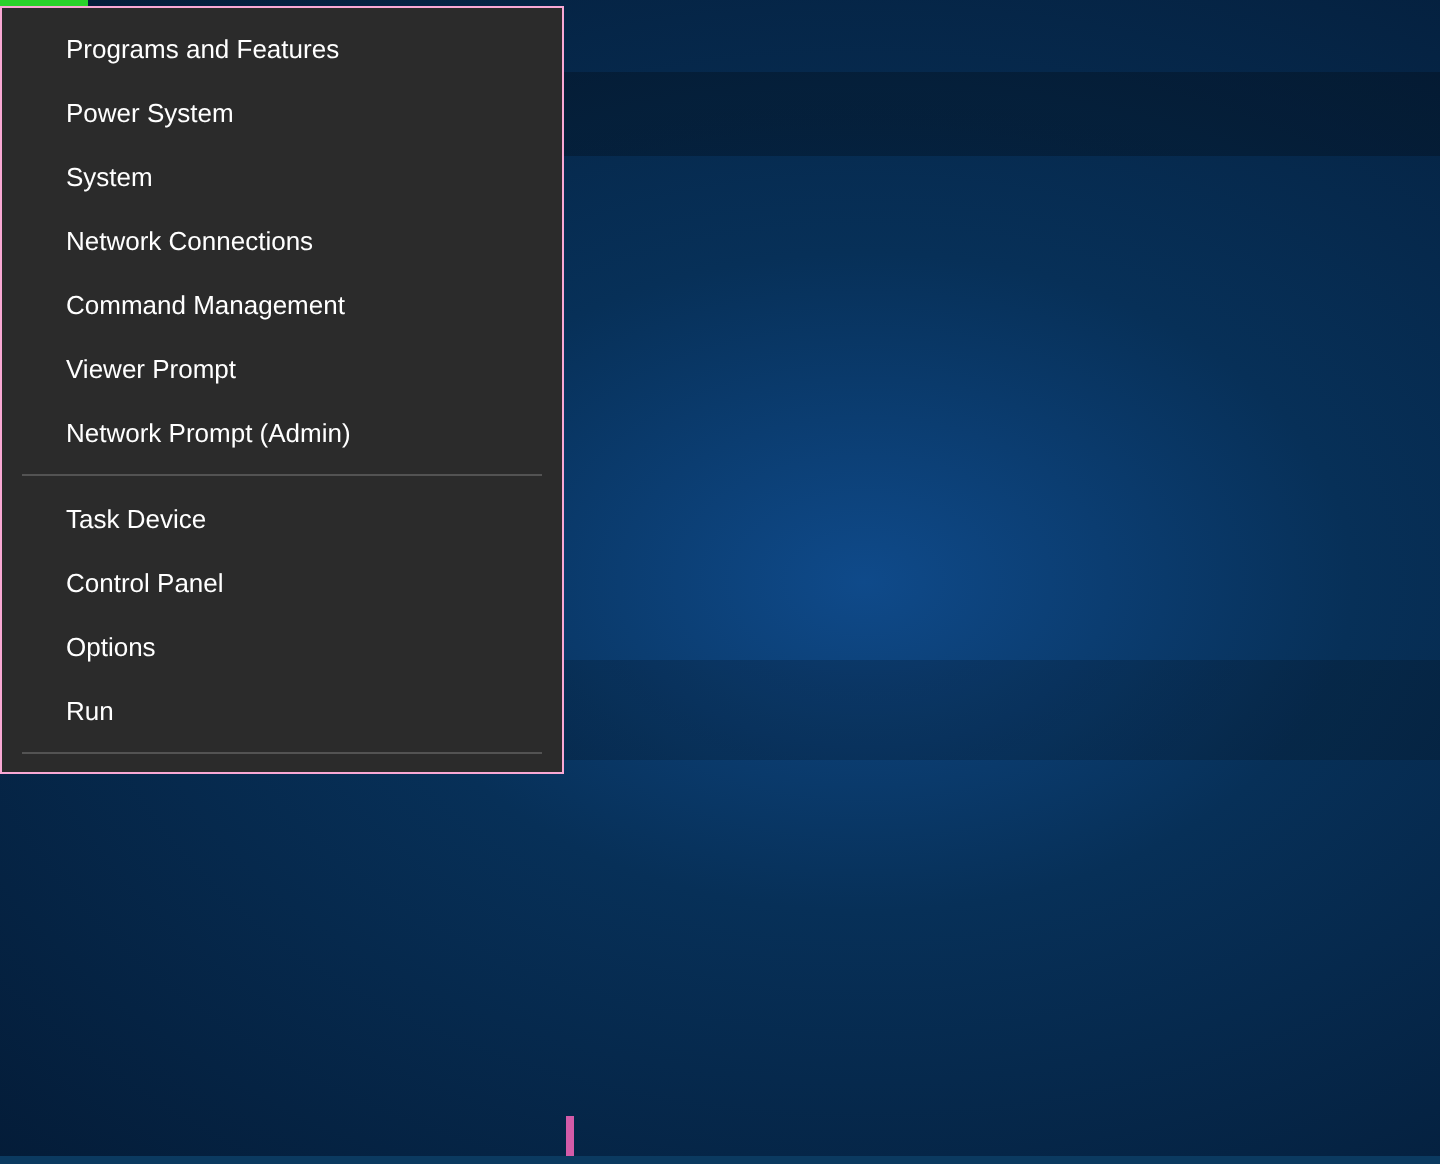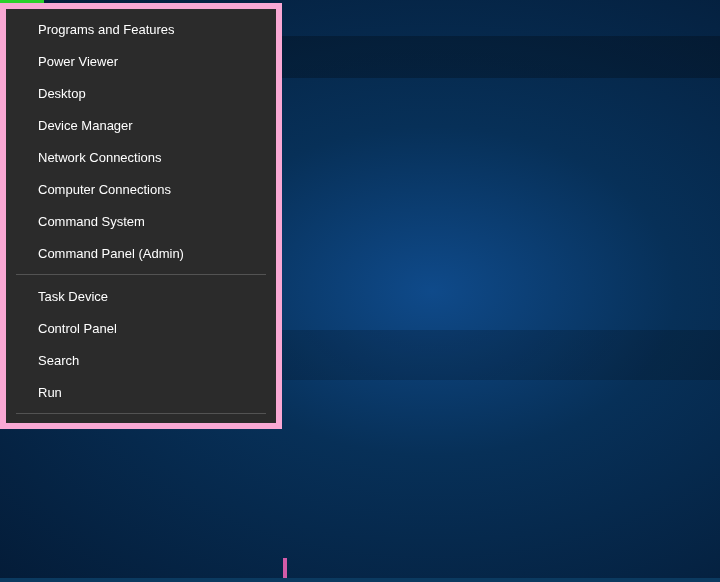--- a/index.html
+++ b/index.html
@@ -31,21 +31,21 @@
       width: 44px;
       height: 3px;
       background: #2bd12b;
     }
     .context-menu {
       position: absolute;
       top: 3px;
       left: 0;
       width: 282px;
       background: #2b2b2b;
-      border: 6px solid #f9a8d4;
+      border: 1px solid #f9a8d4;
       padding: 4px 0;
     }
     .menu-item {
       display: flex;
       align-items: center;
       justify-content: space-between;
       height: 32px;
       padding: 0 14px 0 32px;
       color: #ffffff;
       cursor: default;
@@ -82,51 +82,48 @@
 <body>
 
 <div class="desktop"></div>
 <div class="green-accent"></div>
 
 <div class="context-menu">
   <div class="menu-item">
     <span>Programs and Features</span>
   </div>
   <div class="menu-item">
-    <span>Power Viewer</span>
+    <span>Power System</span>
   </div>
   <div class="menu-item">
-    <span>Desktop</span>
-  </div>
-  <div class="menu-item">
-    <span>Device Manager</span>
+    <span>System</span>
   </div>
   <div class="menu-item">
     <span>Network Connections</span>
   </div>
   <div class="menu-item">
-    <span>Computer Connections</span>
+    <span>Command Management</span>
   </div>
   <div class="menu-item">
-    <span>Command System</span>
+    <span>Viewer Prompt</span>
   </div>
   <div class="menu-item">
-    <span>Command Panel (Admin)</span>
+    <span>Network Prompt (Admin)</span>
   </div>
 
   <div class="menu-sep"></div>
 
   <div class="menu-item">
     <span>Task Device</span>
   </div>
   <div class="menu-item">
     <span>Control Panel</span>
   </div>
   <div class="menu-item">
-    <span>Search</span>
+    <span>Options</span>
   </div>
   <div class="menu-item">
     <span>Run</span>
   </div>
 
   <div class="menu-sep"></div>
 
 </div>
 
 <div class="pink-sliver"></div>

